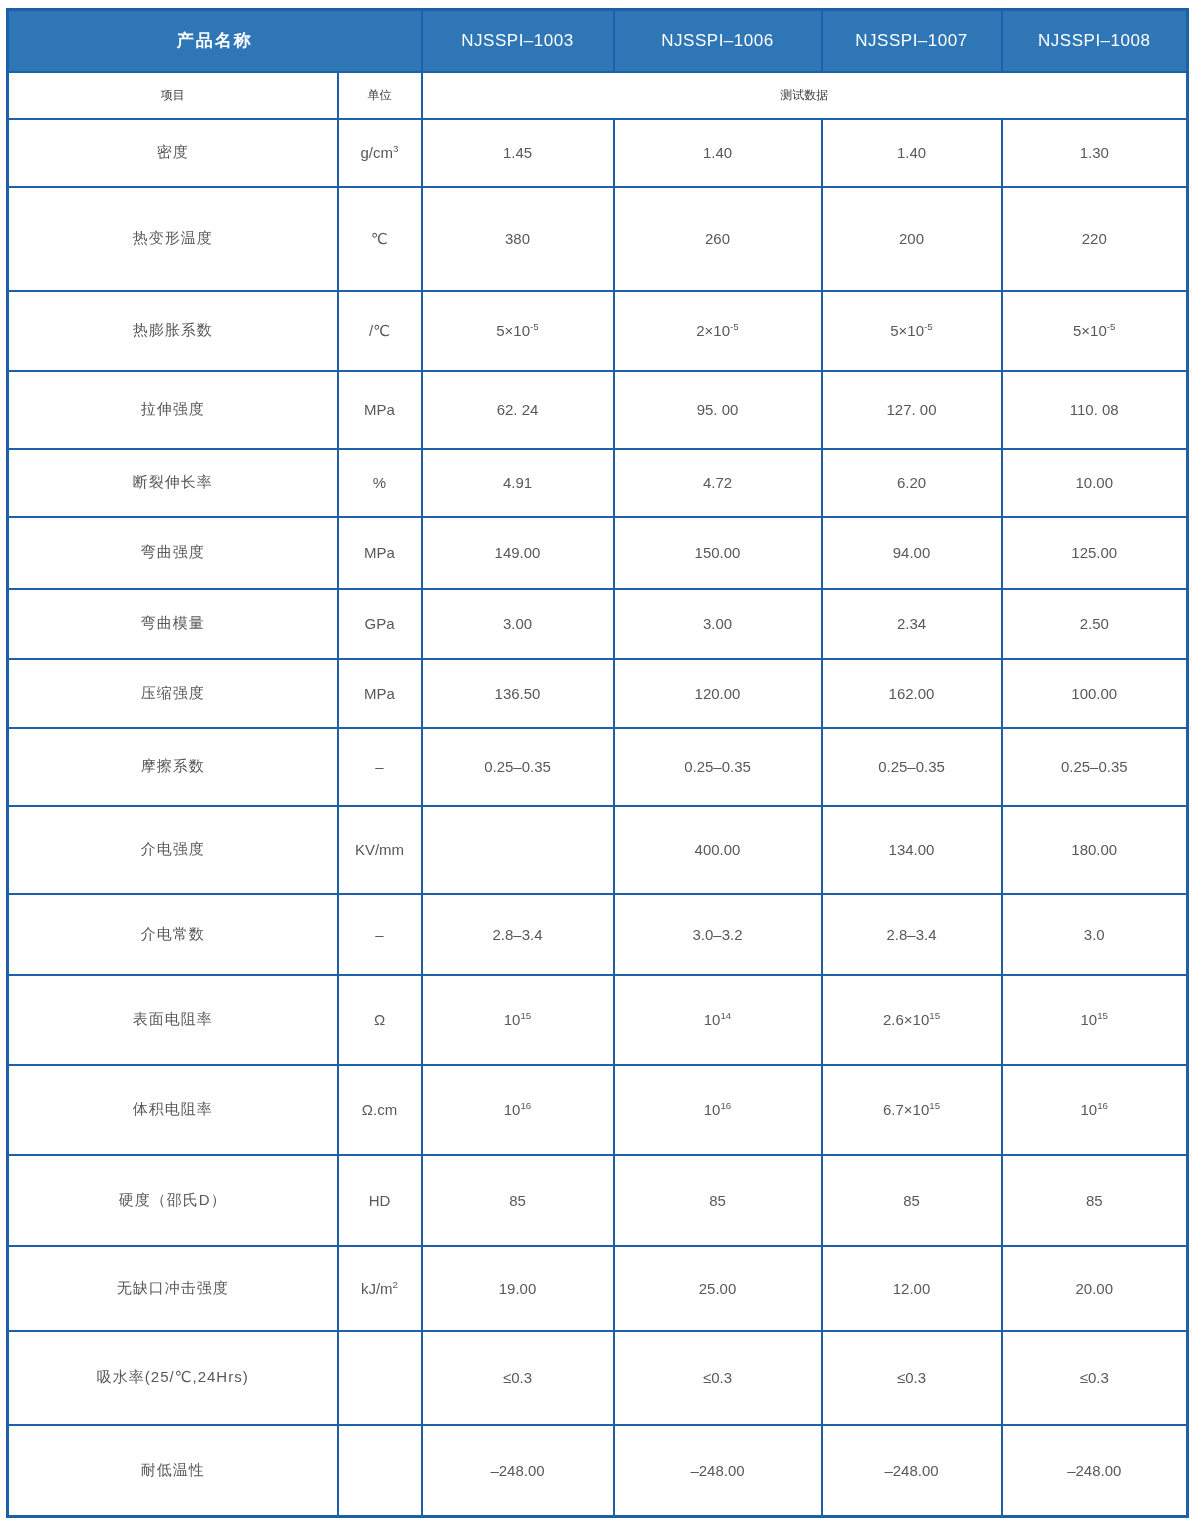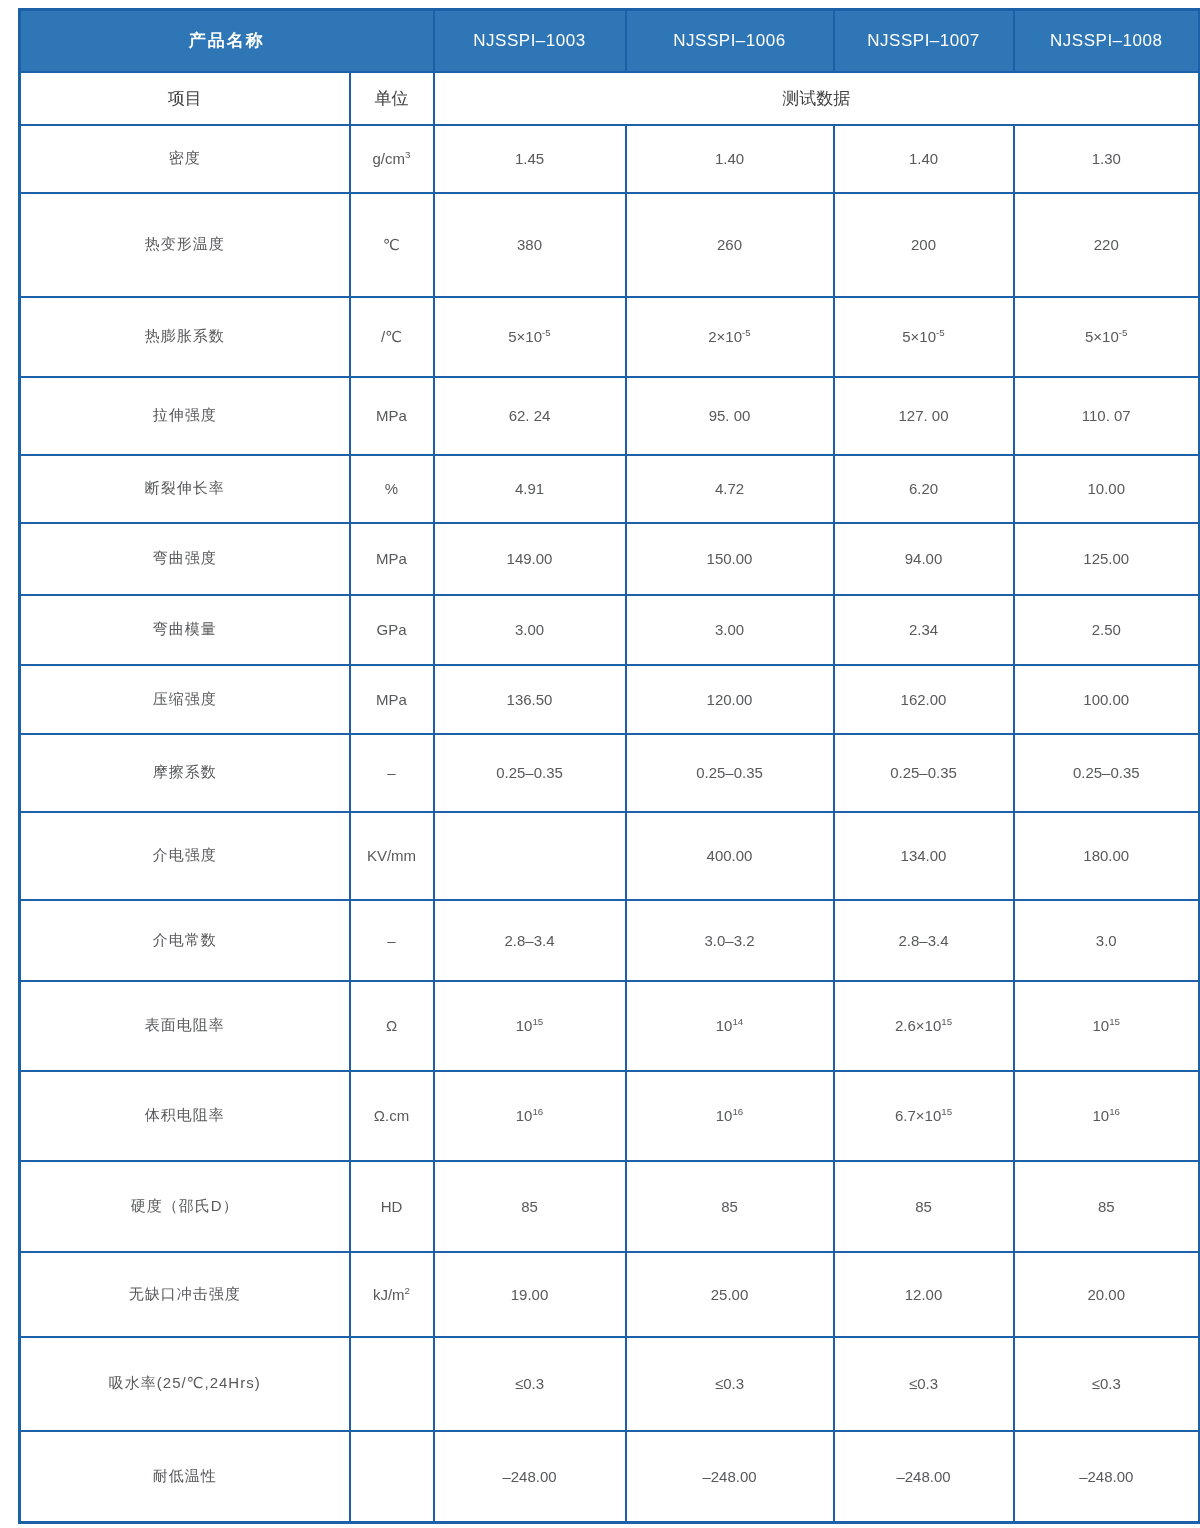--- a/index.html
+++ b/index.html
@@ -11,21 +11,21 @@
   }
   *{box-sizing:border-box;}
   body{
     margin:0;
     background:#ffffff;
     font-family:"Liberation Sans","DejaVu Sans",sans-serif;
   }
   .page{
     width:1200px;
     height:1528px;
-    padding:8px 10px 20px 18px;
+    padding:8px 10px 20px 6px;
   }
   table.spec-table{
     width:1180px;
     border-collapse:collapse;
     table-layout:fixed;
     border:3px solid var(--border-color);
   }
   .spec-table th,
   .spec-table td{
     border:2px solid var(--border-color);
@@ -40,22 +40,22 @@
     height:62px;
     font-size:17px;
     font-weight:400;
     letter-spacing:0.5px;
   }
   tr.head-row th.product-name-header{
     font-weight:700;
     letter-spacing:2px;
   }
   tr.sub-row td{
-    height:53px;
-    font-size:17px;
+    height:47px;
+    font-size:12px;
     color:var(--subheader-text);
   }
   tbody td{
     font-size:15px;
     color:var(--body-text);
   }
   tbody td.item-cell{letter-spacing:1px;}
   sup{
     font-size:0.65em;
     vertical-align:super;
@@ -113,21 +113,21 @@
           <td class="value-cell">2×10<sup>-5</sup></td>
           <td class="value-cell">5×10<sup>-5</sup></td>
           <td class="value-cell">5×10<sup>-5</sup></td>
         </tr>
         <tr style="height: 78px;">
           <td class="item-cell">拉伸强度</td>
           <td class="unit-cell">MPa</td>
           <td class="value-cell">62. 24</td>
           <td class="value-cell">95. 00</td>
           <td class="value-cell">127. 00</td>
-          <td class="value-cell">110. 07</td>
+          <td class="value-cell">110. 08</td>
         </tr>
         <tr style="height: 68px;">
           <td class="item-cell">断裂伸长率</td>
           <td class="unit-cell">%</td>
           <td class="value-cell">4.91</td>
           <td class="value-cell">4.72</td>
           <td class="value-cell">6.20</td>
           <td class="value-cell">10.00</td>
         </tr>
         <tr style="height: 72px;">

